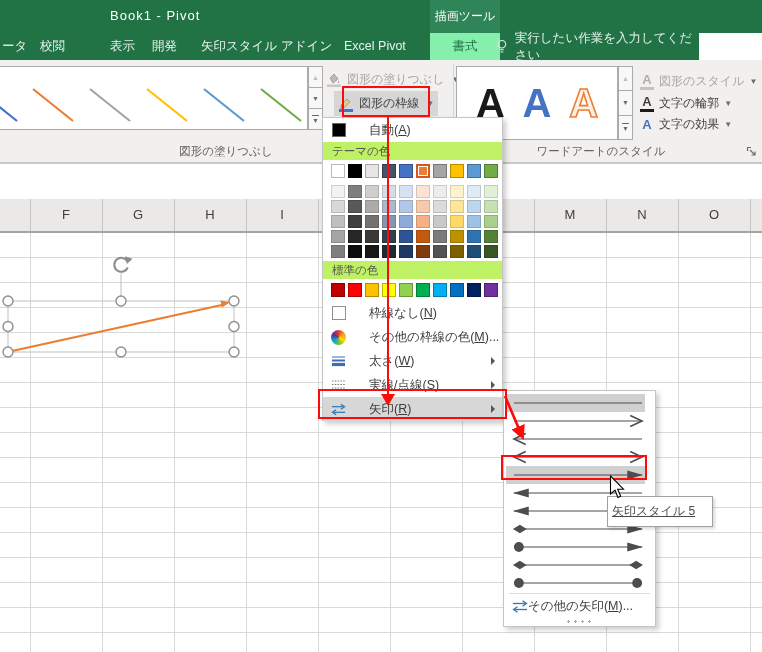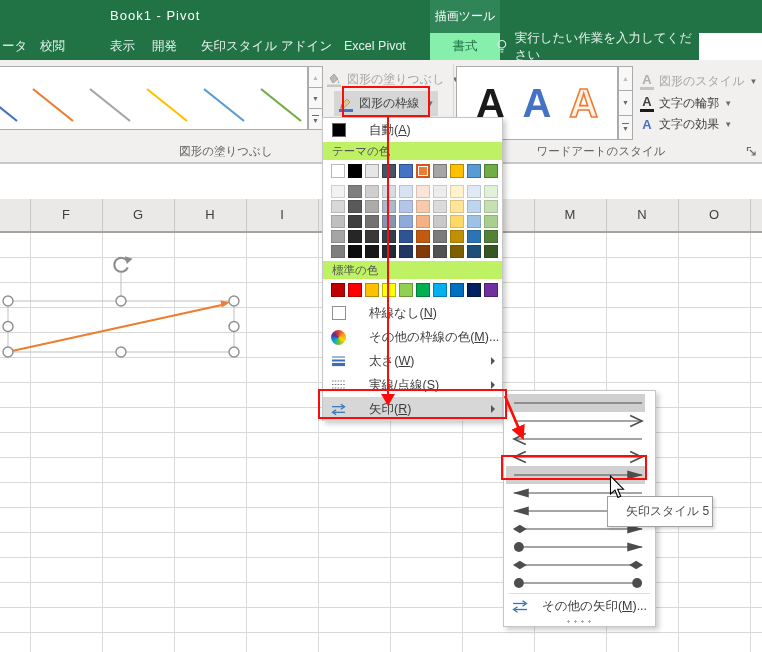--- a/index.html
+++ b/index.html
@@ -81,33 +81,33 @@
   .whitesw { width:14px; height:14px; background:#fff; border:1px solid #909090; }
   .wheel { width:15px; height:15px; border-radius:50%;
            background:conic-gradient(#e03c31,#f7a31b,#ffd900,#69bd45,#00a3da,#5c2d91,#e03c31); }
 
   
   .submenu { position:absolute; left:503px; top:390px; width:153px; height:237px; background:#fff;
              border:1px solid #c5c5c5; box-shadow:3px 3px 5px rgba(0,0,0,.2); padding-top:3px; }
   .arow { height:18px; width:139px; margin-left:2px; display:flex; align-items:center; padding-left:5px; }
   .arow.hl { background:#d0d0d0; }
   .smsep { height:1px; background:#dcdcdc; margin:1px 5px; }
-  .morerow { height:22px; display:flex; align-items:center; gap:14px; padding-left:8px; font-size:12.5px; color:#3c3c3c; }
+  .morerow { height:22px; display:flex; align-items:center; gap:0; padding-left:8px; font-size:12.5px; color:#3c3c3c; }
   .grip { width:30px; height:5px; margin:2px auto 0;
           background-image:radial-gradient(circle,#ababab 1.1px,transparent 1.3px);
           background-size:7px 5px; background-repeat:repeat-x; }
 
   
   .annbox { position:absolute; border:2px solid #fd0b0b; }
   .annvline { position:absolute; left:387px; top:117px; width:2px; height:279px; background:#fd0b0b; }
   .annvhead { position:absolute; left:381px; top:394px; width:0; height:0;
               border-left:7px solid transparent; border-right:7px solid transparent; border-top:12px solid #fd0b0b; }
   .tooltip { position:absolute; left:607px; top:496px; width:106px; height:31px; background:#fff;
              border:1px solid #a0a0a0; box-shadow:2px 2px 3px rgba(0,0,0,.15); font-size:12px; color:#4a4a4a;
-             line-height:29px; padding-left:18px; }
+             line-height:29px; padding-left:4px;text-decoration:underline; }
   u { text-decoration:underline; }
 </style>
 </head>
 <body>
 
 <div id="app">
 
   <div class="titlebar">
     <div class="title">Book1  -  Pivot</div>
     <div class="ctxgroup">描画ツール</div>

